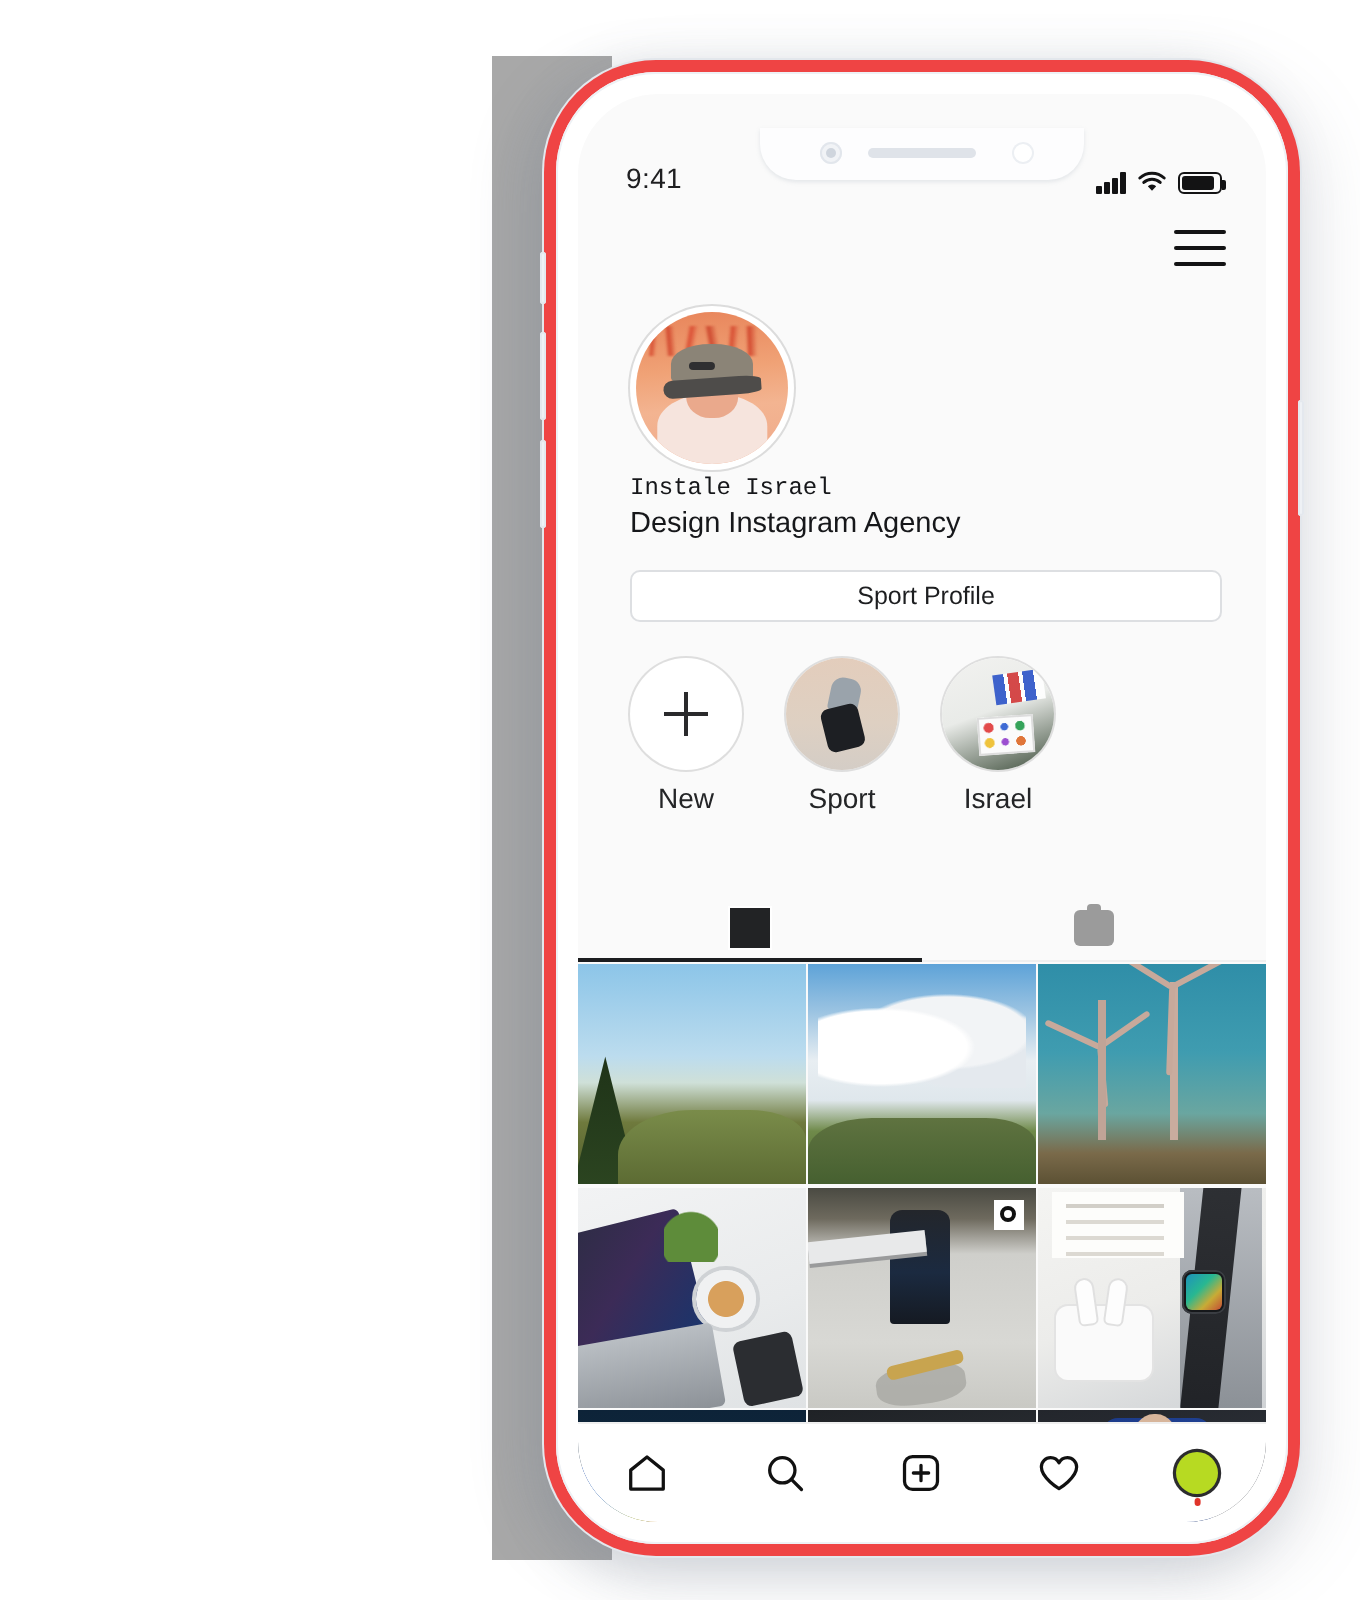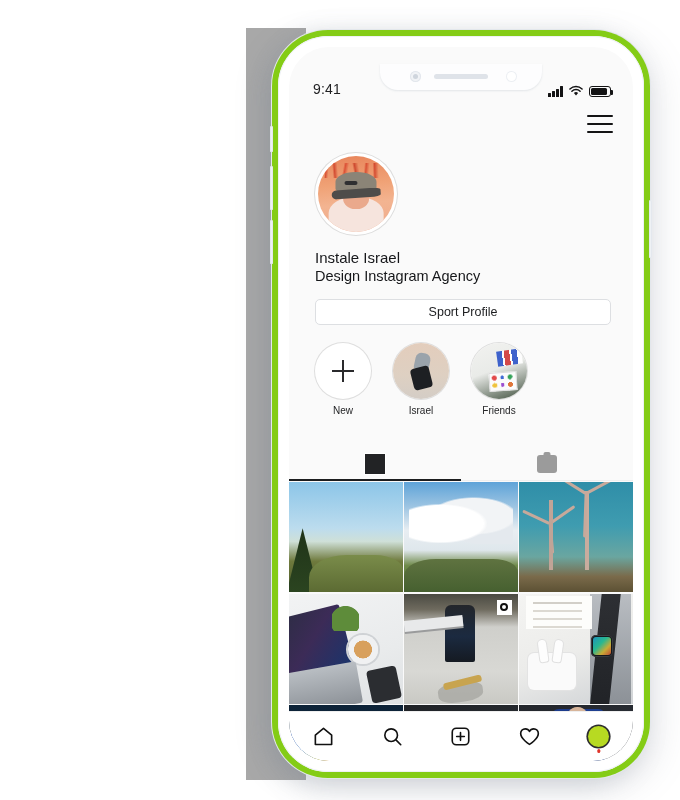--- a/index.html
+++ b/index.html
@@ -15,21 +15,21 @@
   .backdrop-band {
     position: absolute; left: 246px; top: 28px;
     width: 60px; height: 752px;
     background: #a8a8a8;
   }
 
   
   .phone {
     position: absolute; left: 272px; top: 30px;
     width: 378px; height: 748px;
-    background: #84cc16;
+    background: #ef4444;
     border-radius: 56px;
     box-shadow: 0 0 0 1px #e3e7ec,
                 -10px 6px 26px rgba(120,130,145,.28),
                 8px 10px 34px rgba(120,130,145,.18);
   }
   .phone-inner-ring {
     position: absolute; left: 6px; top: 6px; right: 6px; bottom: 6px;
     border-radius: 50px;
     background: #ffffff;
     box-shadow: inset 0 0 0 1px #eef1f5;
@@ -136,21 +136,21 @@
     width:54%; height:27%; background:#8b8477; border-radius:48% 48% 16% 16%;
   }
   .av-cap:after{
     content:""; position:absolute; left:22%; top:42%; width:32%; height:22%;
     background:#2f2f31; border-radius:2px;
   }
   .av-brim {
     position:absolute; left:50%; transform:translateX(-50%) rotate(-4deg); top:43%;
     width:64%; height:12%; background:#4e4c4a; border-radius:8px 40% 40% 8px;
   }
-  .prof-name { margin-top: 14px; font-size: 15px; color: #16171a; line-height: 18px; }
+  .prof-name { margin-top: 0; font-size: 12px; color: #16171a; line-height: 18px; font-family: Liberation Mono, monospace; }
   .prof-bio  { font-size: 14.5px; color: #16171a; line-height: 18px; }
 
   .edit-btn {
     margin-top: 14px; height: 26px; width: 100%;
     border: 1px solid #dddfe2; border-radius: 5px; background: #ffffff;
     display: flex; align-items: center; justify-content: center;
     font-size: 12.5px; color: #1d1e20; cursor: pointer;
   }
 
   
@@ -160,21 +160,21 @@
     width: 56px; height: 56px; border-radius: 50%;
     box-shadow: 0 0 0 1px #dedede; overflow: hidden; position: relative; background:#fff;
   }
   .hl-new { display: flex; align-items: center; justify-content: center; }
   .hl-new .plus { position: relative; width: 22px; height: 22px; }
   .hl-new .plus:before, .hl-new .plus:after {
     content: ""; position: absolute; background: #2a2a2c;
   }
   .hl-new .plus:before { left: 0; right: 0; top: 50%; height: 1.6px; margin-top: -.8px; }
   .hl-new .plus:after { top: 0; bottom: 0; left: 50%; width: 1.6px; margin-left: -.8px; }
-  .hl-label { margin-top: 6px; font-size: 10px; color: #242527; }
+  .hl-label { margin-top: 6px; font-size: 14px; color: #242527; }
 
   
   .img-friends { position:absolute; inset:0; background:
       radial-gradient(circle at 72% 56%, #e6cdb6 0 13%, transparent 14%),
       radial-gradient(circle at 50% 40%, #b98a63 0 12%, transparent 13%),
       linear-gradient(150deg,#1d2230 0%,#232a3b 45%,#3a2b26 100%); }
   .img-sport { position:absolute; inset:0; background:
       linear-gradient(180deg,#e3cdbc 0%,#ded0c2 58%,#d4cdc6 100%); }
   .img-sport:before{ content:""; position:absolute; left:40%; top:18%; width:26%; height:30%;
       background:#9aa3ab; border-radius:6px 6px 2px 2px; transform:rotate(12deg); }
@@ -410,28 +410,28 @@
               <div class="plus"></div>
             </div>
             <div class="hl-label">New</div>
           </div>
 
 
           <div class="hl">
             <div class="hl-circle">
               <div class="img-sport"></div>
             </div>
-            <div class="hl-label">Israel</div>
+            <div class="hl-label">Sport</div>
           </div>
 
           <div class="hl">
             <div class="hl-circle">
               <div class="img-design"></div>
             </div>
-            <div class="hl-label">Friends</div>
+            <div class="hl-label">Israel</div>
           </div>
 
         </div>
       </div>
 
       <div class="tabs">
         <div class="tab">
           <div class="icon-grid"></div>
           <div class="underline"></div>
         </div>

